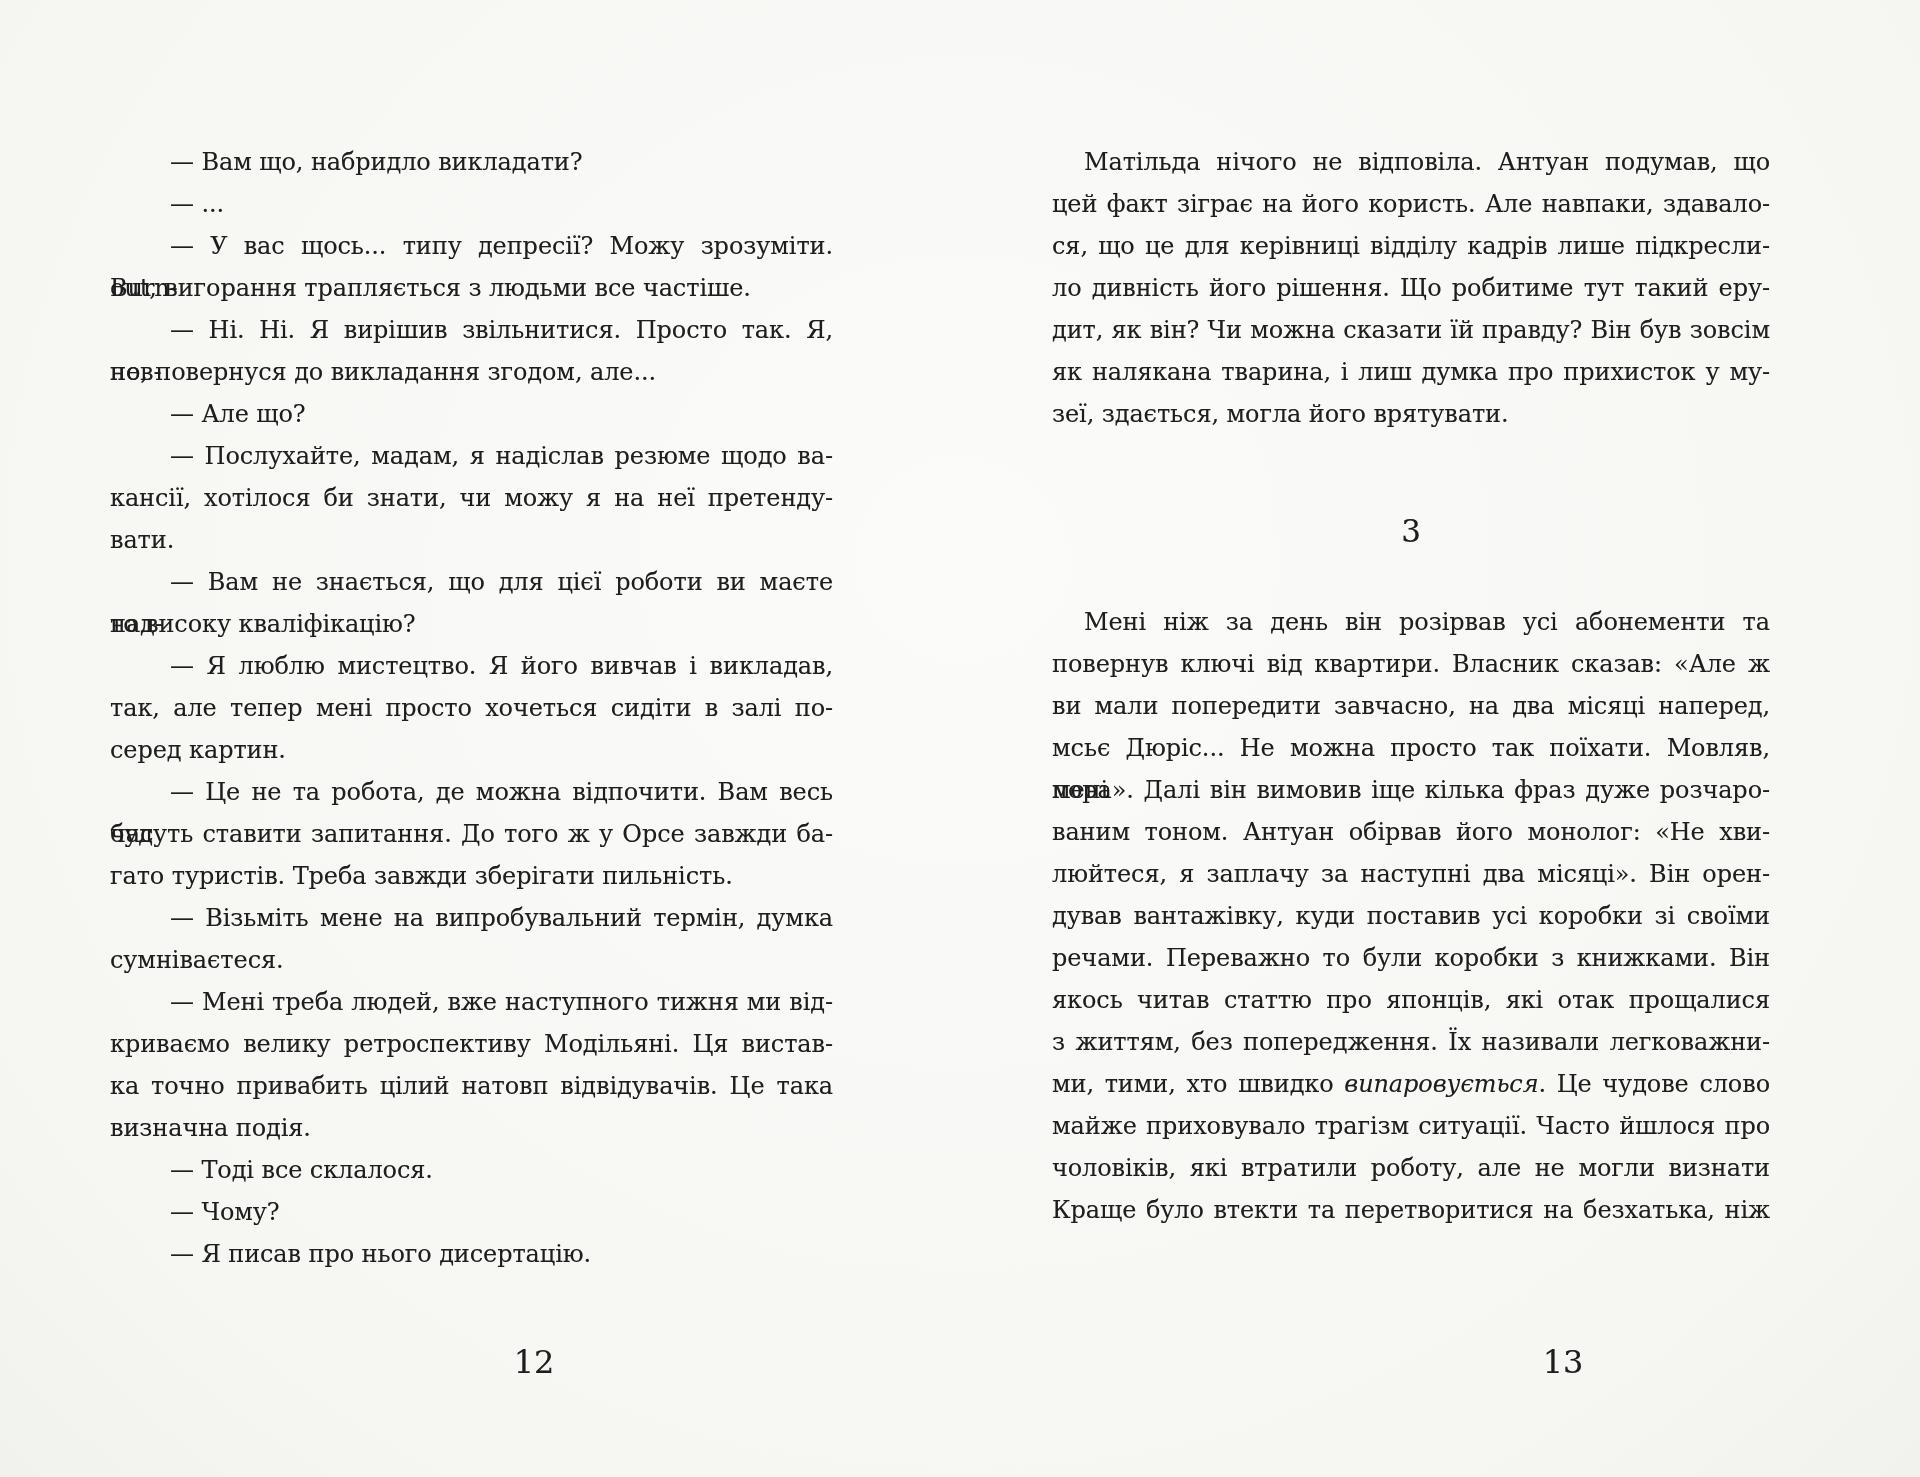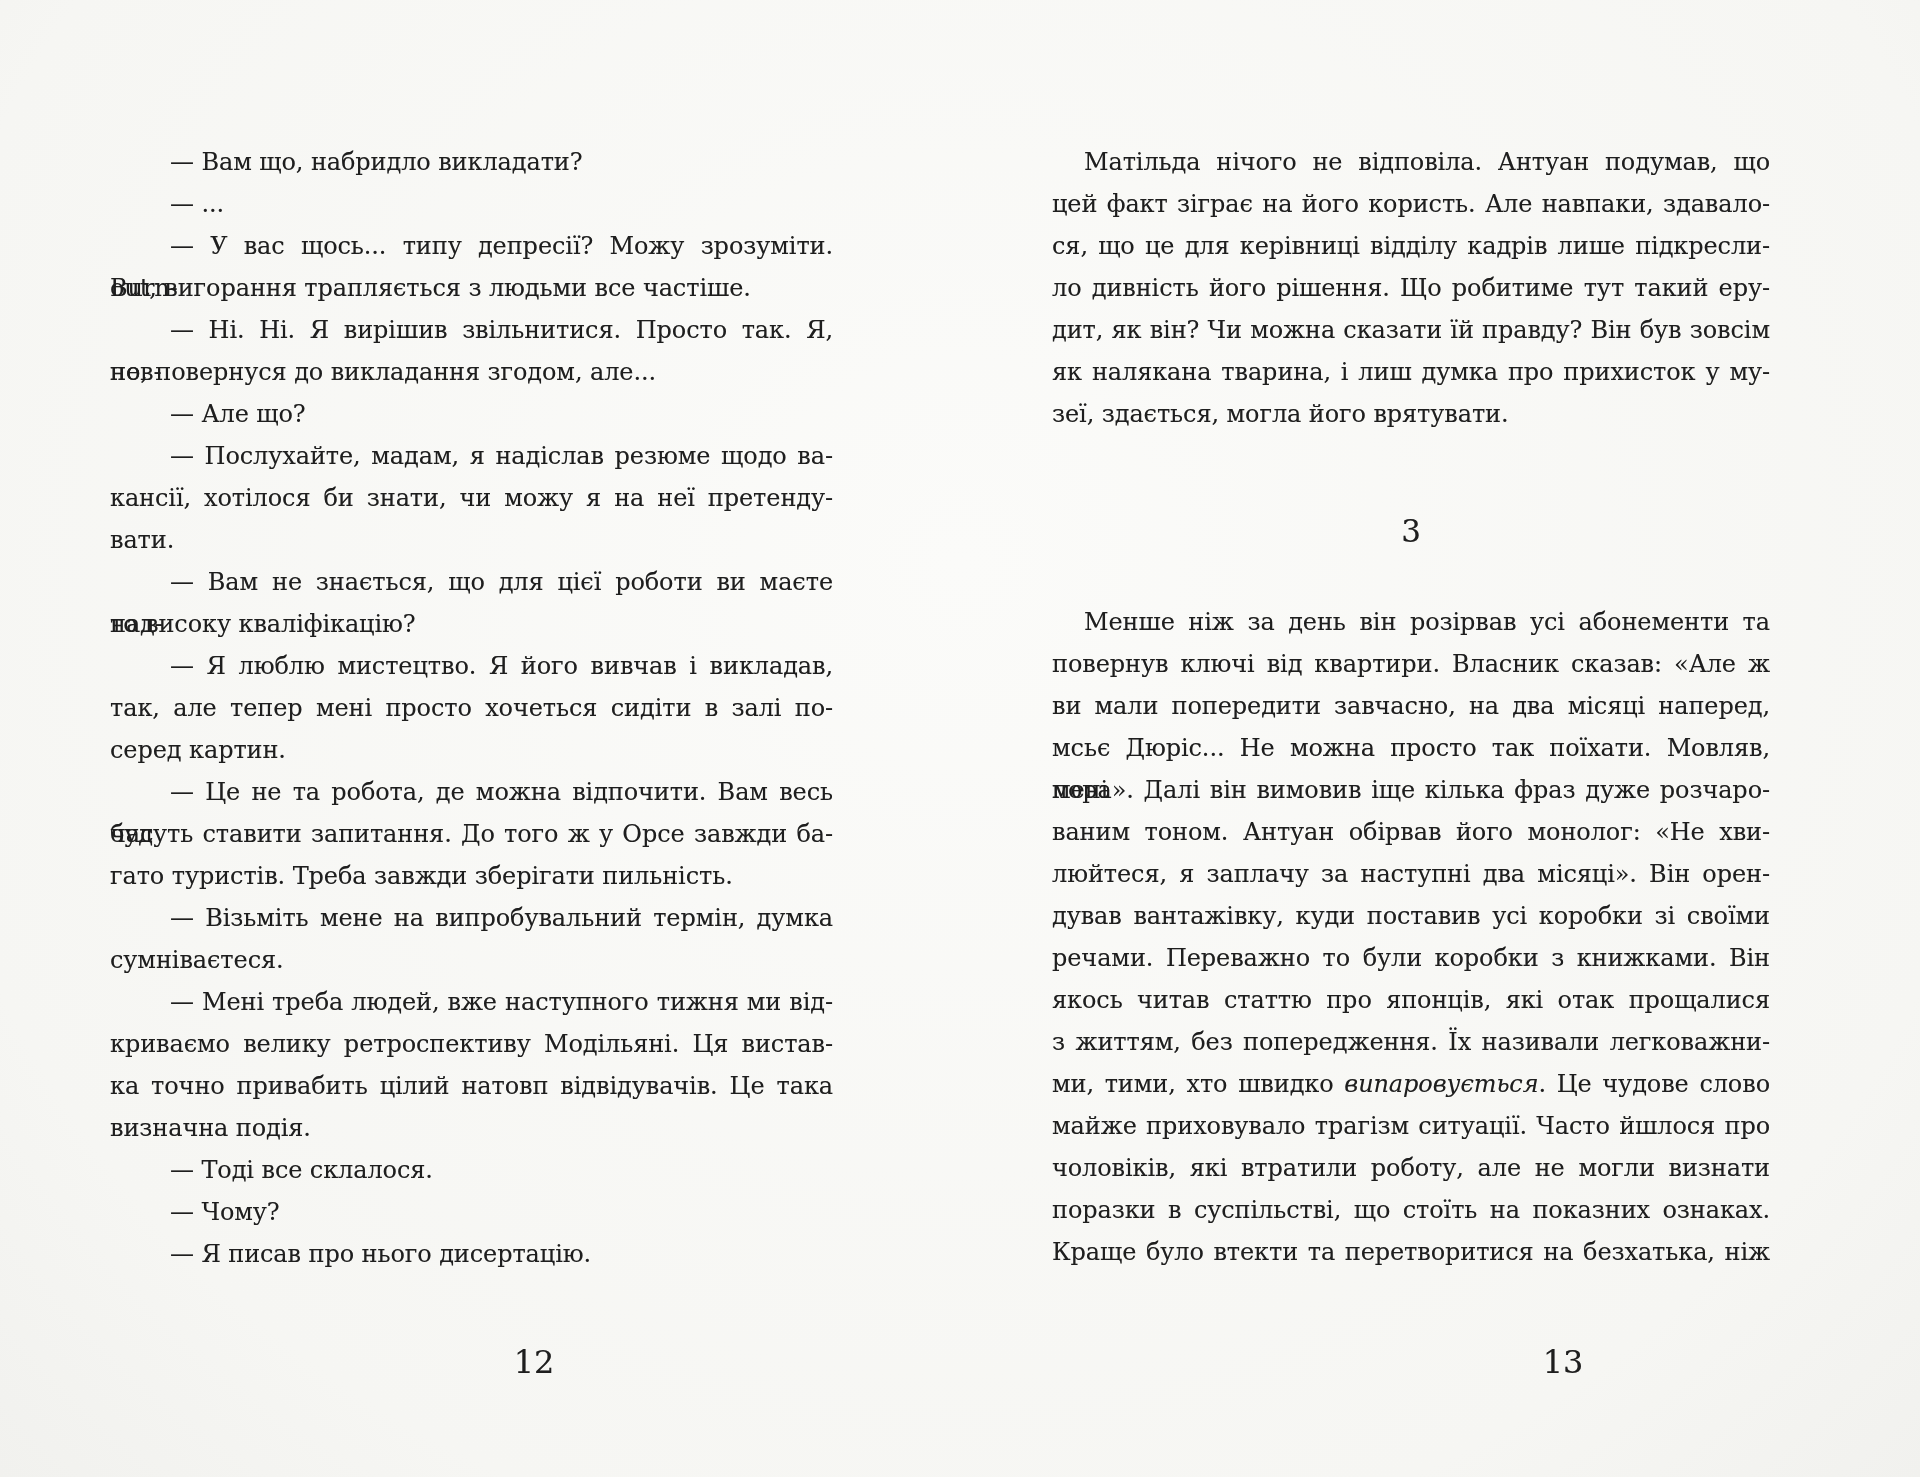--- a/index.html
+++ b/index.html
@@ -119,34 +119,33 @@
           <div class="line">ся, що це для керівниці відділу кадрів лише підкресли-</div>
           <div class="line">ло дивність його рішення. Що робитиме тут такий еру-</div>
           <div class="line">дит, як він? Чи можна сказати їй правду? Він був зовсім</div>
           <div class="line">як налякана тварина, і лиш думка про прихисток у му-</div>
           <div class="line para-end">зеї, здається, могла його врятувати.</div>
         </div>
       </div>
     <h2 class="chapter-heading">3</h2>
     <div class="text-col" id="right-chapter">
         <div class="para">
-          <div class="line first">Менше ніж за день він розірвав усі абонементи та</div>
+          <div class="line first">Мені ніж за день він розірвав усі абонементи та</div>
           <div class="line">повернув ключі від квартири. Власник сказав: «Але ж</div>
           <div class="line">ви мали попередити завчасно, на два місяці наперед,</div>
           <div class="line">мсьє Дюріс... Не можна просто так поїхати. Мовляв, мені</div>
           <div class="line">пора». Далі він вимовив іще кілька фраз дуже розчаро-</div>
           <div class="line">ваним тоном. Антуан обірвав його монолог: «Не хви-</div>
           <div class="line">люйтеся, я заплачу за наступні два місяці». Він орен-</div>
           <div class="line">дував вантажівку, куди поставив усі коробки зі своїми</div>
           <div class="line">речами. Переважно то були коробки з книжками. Він</div>
           <div class="line">якось читав статтю про японців, які отак прощалися</div>
           <div class="line">з життям, без попередження. Їх називали легковажни-</div>
           <div class="line">ми, тими, хто швидко <em>випаровується</em>. Це чудове слово</div>
           <div class="line">майже приховувало трагізм ситуації. Часто йшлося про</div>
           <div class="line">чоловіків, які втратили роботу, але не могли визнати</div>
-          <div class="line">поразки в суспільстві, що стоїть на показних ознаках.</div>
           <div class="line">Краще було втекти та перетворитися на безхатька, ніж</div>
         </div>
       </div>
     <div class="page-num" id="pn-right">13</div>
   </section>
 
 </div>
 
 </body></html>

